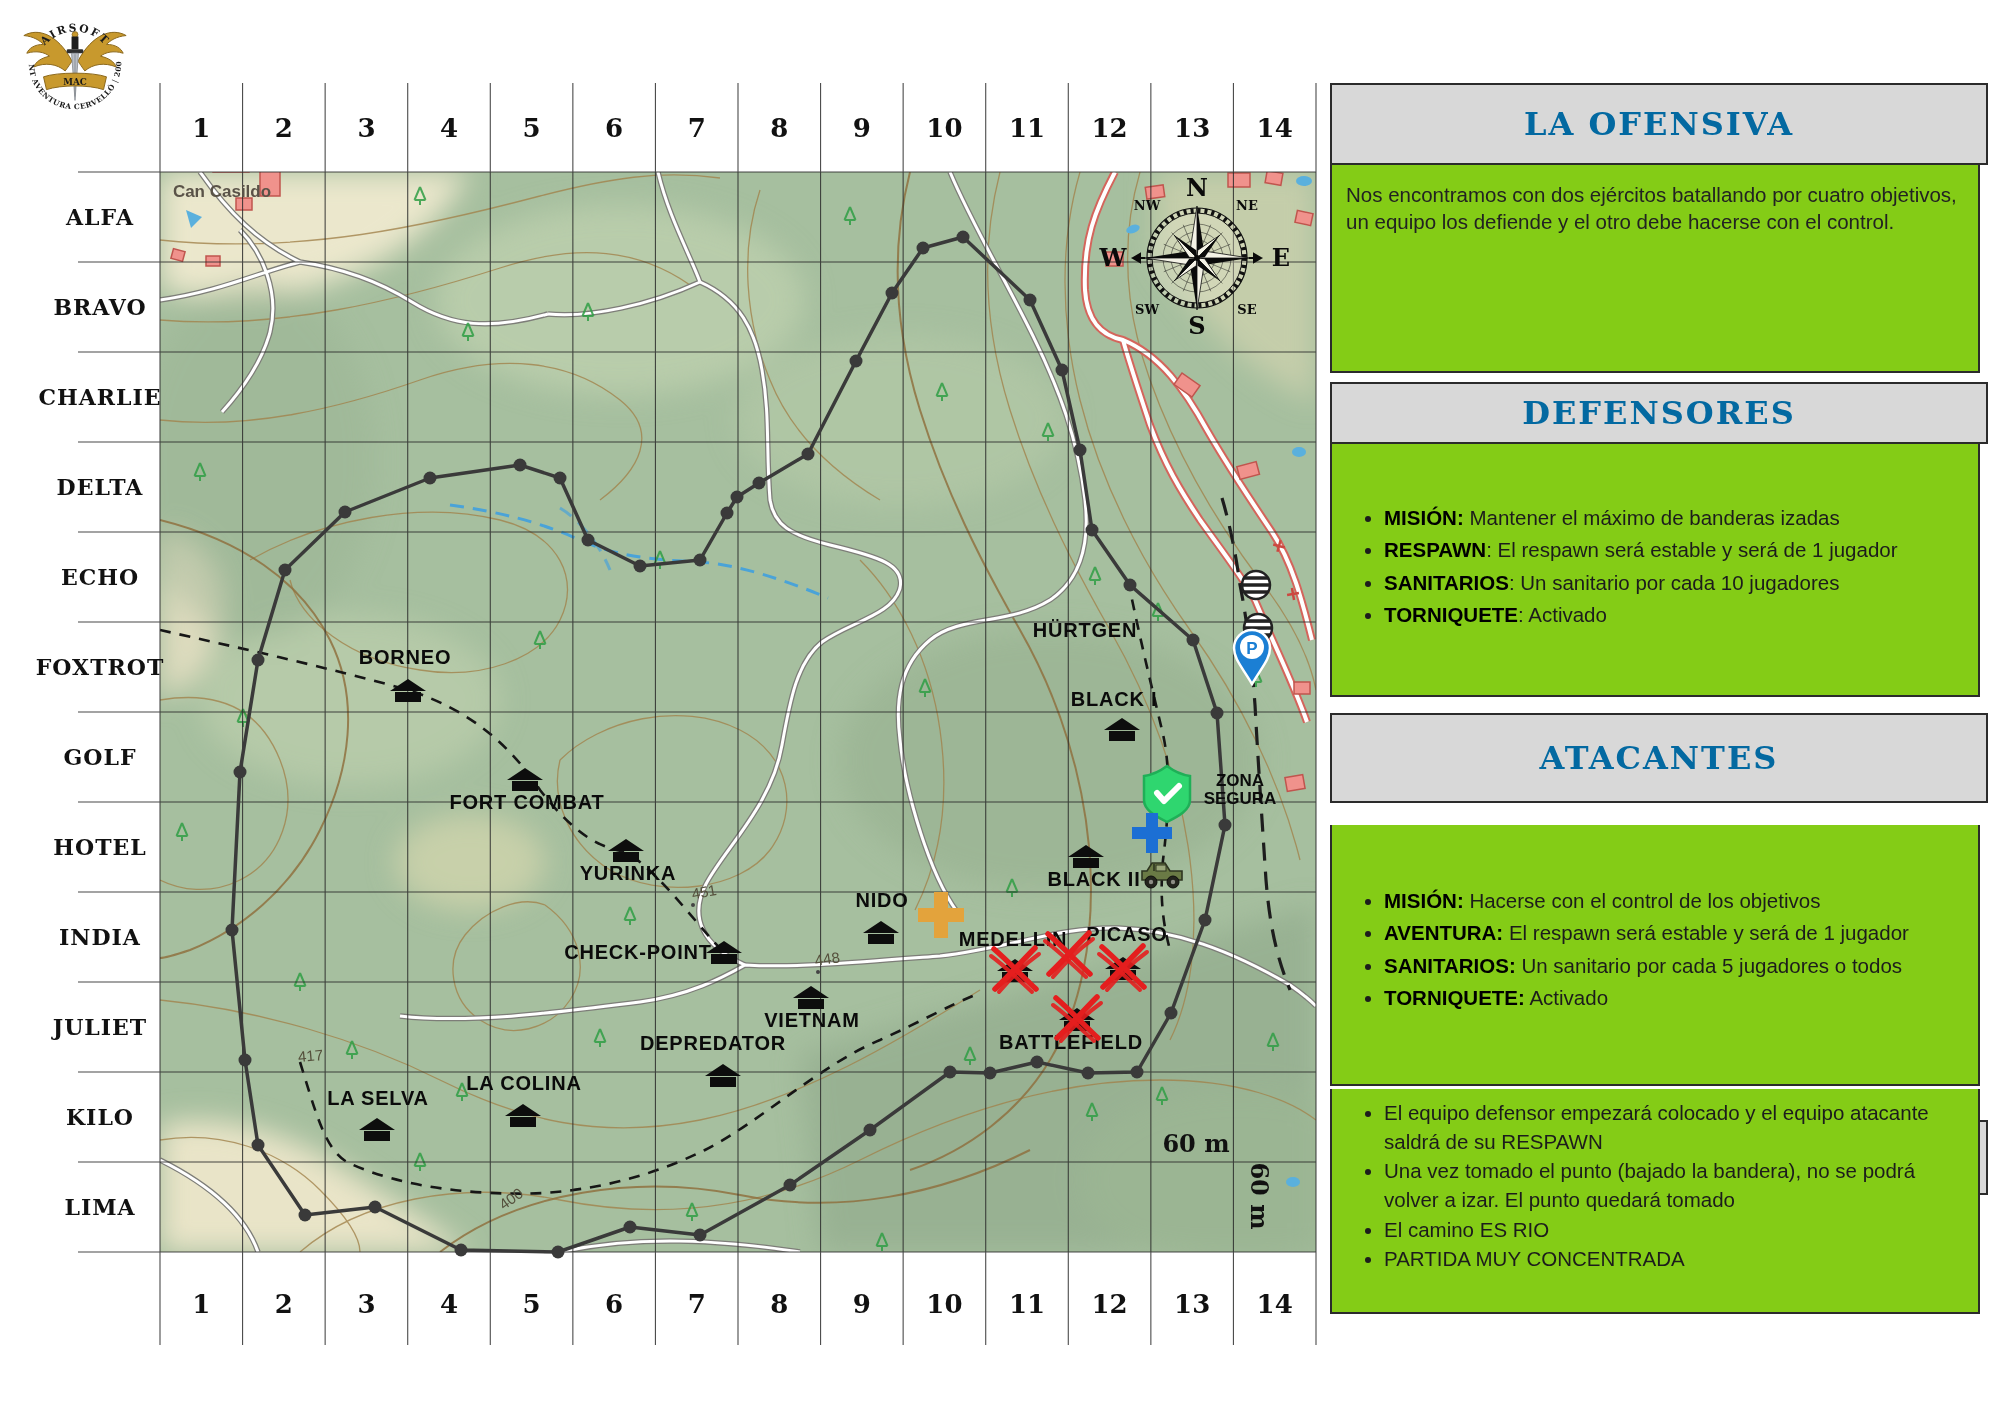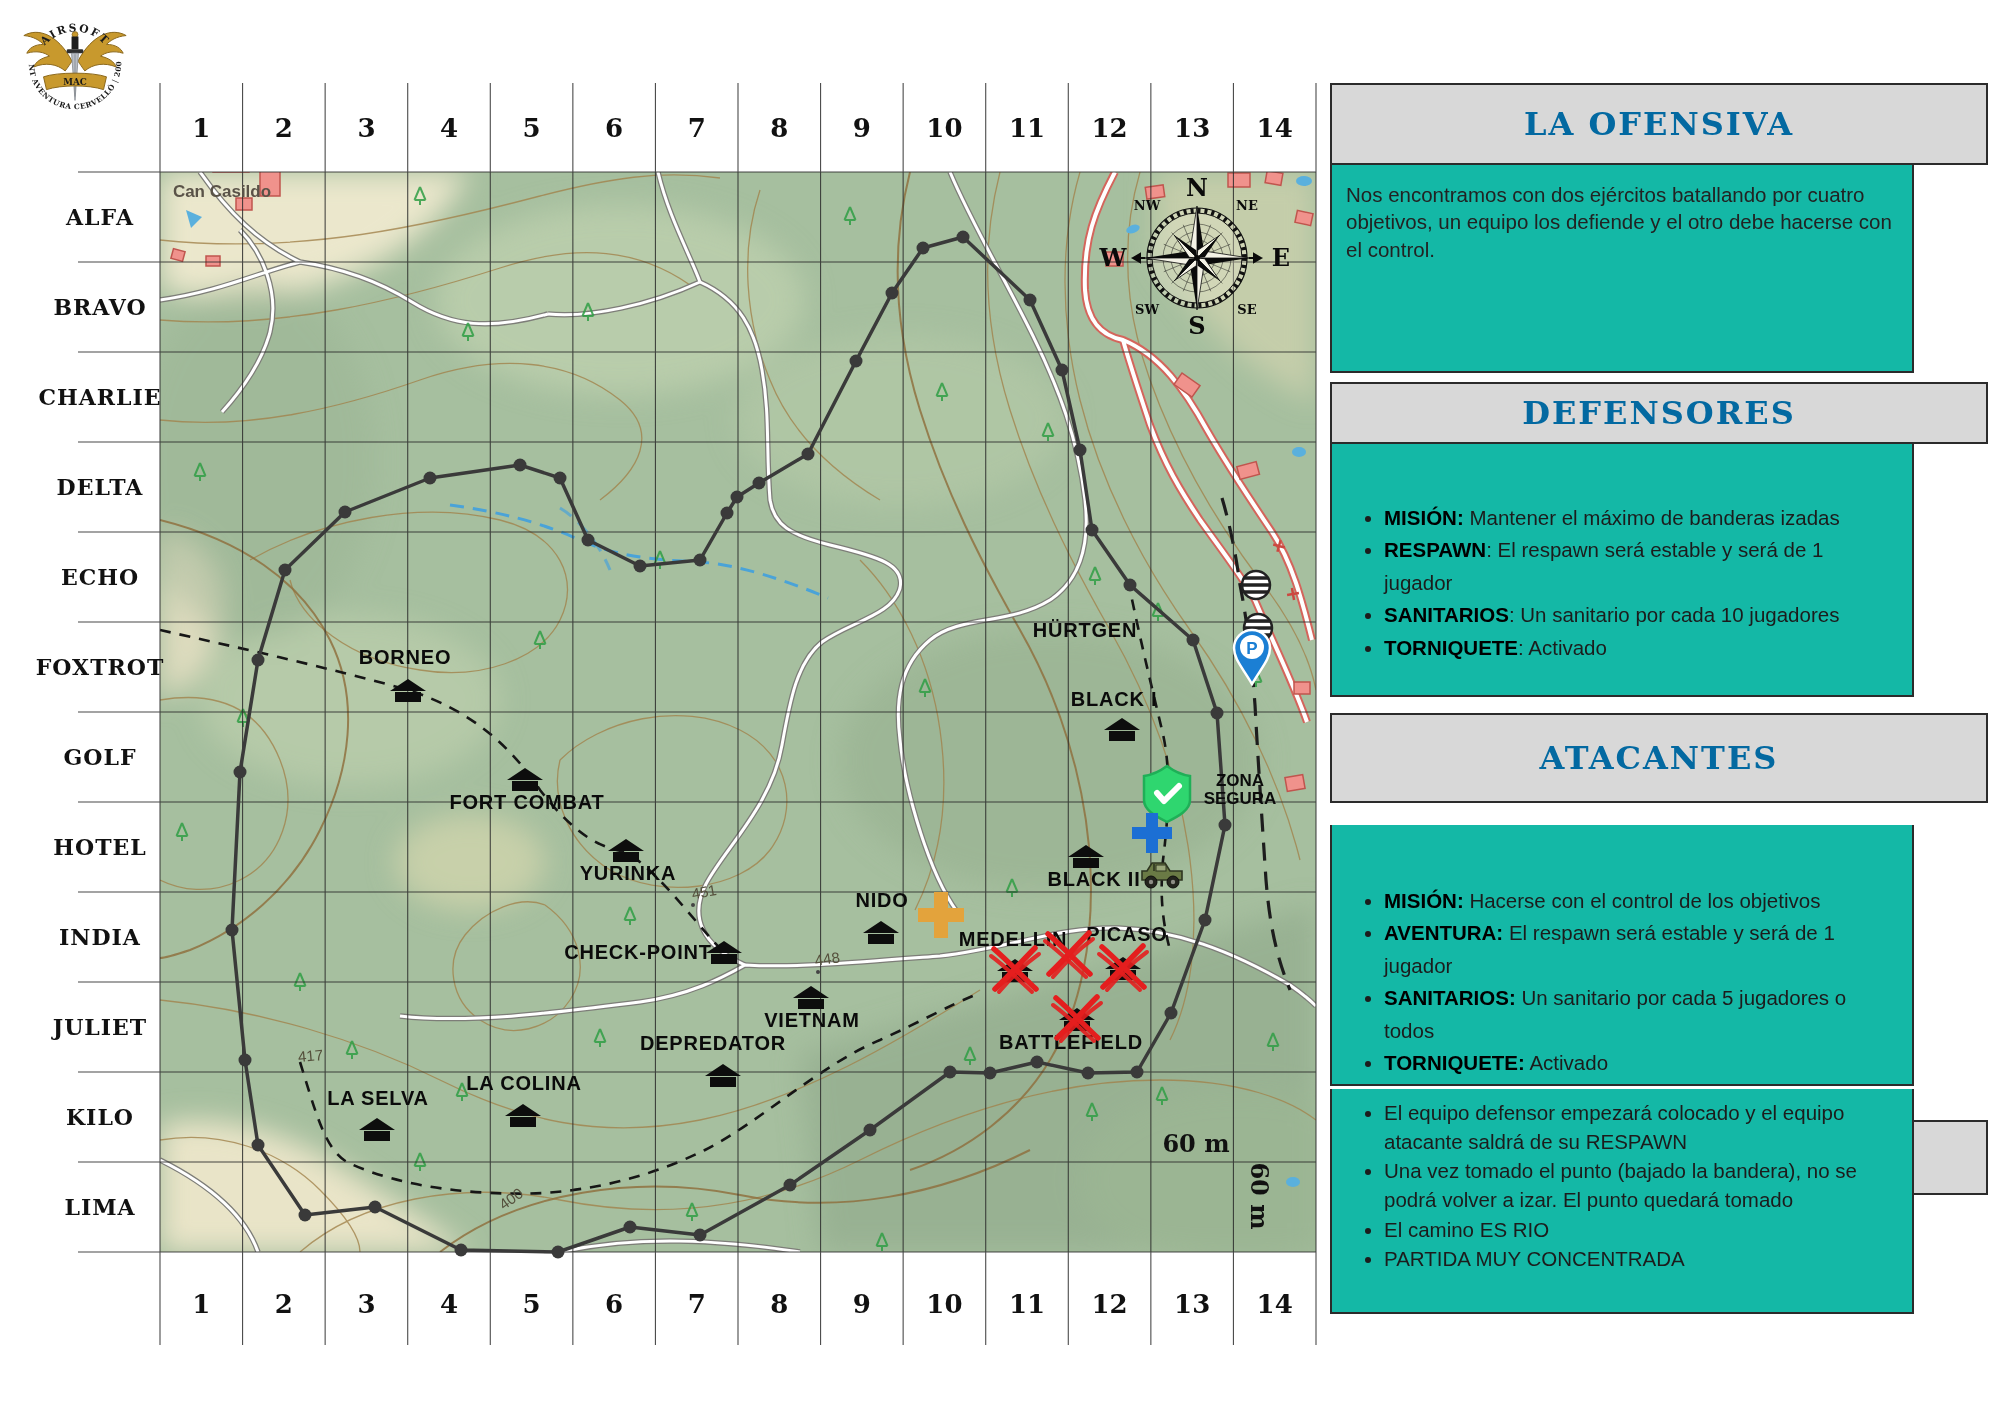--- a/index.html
+++ b/index.html
@@ -4,21 +4,21 @@
 <style>
   html,body{margin:0;padding:0;}
   body{width:2000px;height:1414px;position:relative;background:#ffffff;overflow:hidden;
        font-family:"Liberation Sans",sans-serif;color:#1a1a1a;}
   .abs{position:absolute;}
   
   .panel-header{left:1330px;width:658px;background:#d8d8d8;border:2px solid #2b2b2b;
     display:flex;align-items:center;justify-content:center;box-sizing:border-box;}
   .panel-header span{font-family:"DejaVu Serif",serif;font-size:32px;font-weight:600;
     letter-spacing:2px;color:#0369a1;}
-  .panel-body{left:1330px;width:584px;background:#14b8a6;border:2px solid #2b2b2b;
+  .panel-body{left:1330px;width:650px;background:#84cc16;border:2px solid #2b2b2b;
     border-top:none;box-sizing:border-box;overflow:hidden;}
   .para{margin:0;padding:16px 14px 0 14px;font-size:20.5px;line-height:1.33;color:#222;}
   ul.bullets{margin:0;padding-right:16px;list-style:disc;}
   ul.bullets li{font-size:20.5px;color:#1c1c1c;}
   ul.bullets li b{font-weight:700;color:#000;}
   .b-tall li{line-height:1.58;}
   .b-short li{line-height:1.40;margin-bottom:1px;}
   
   text{user-select:none;}
   .grid-num{font-family:"DejaVu Serif",serif;font-size:26px;font-weight:600;fill:#111;text-anchor:middle;}

